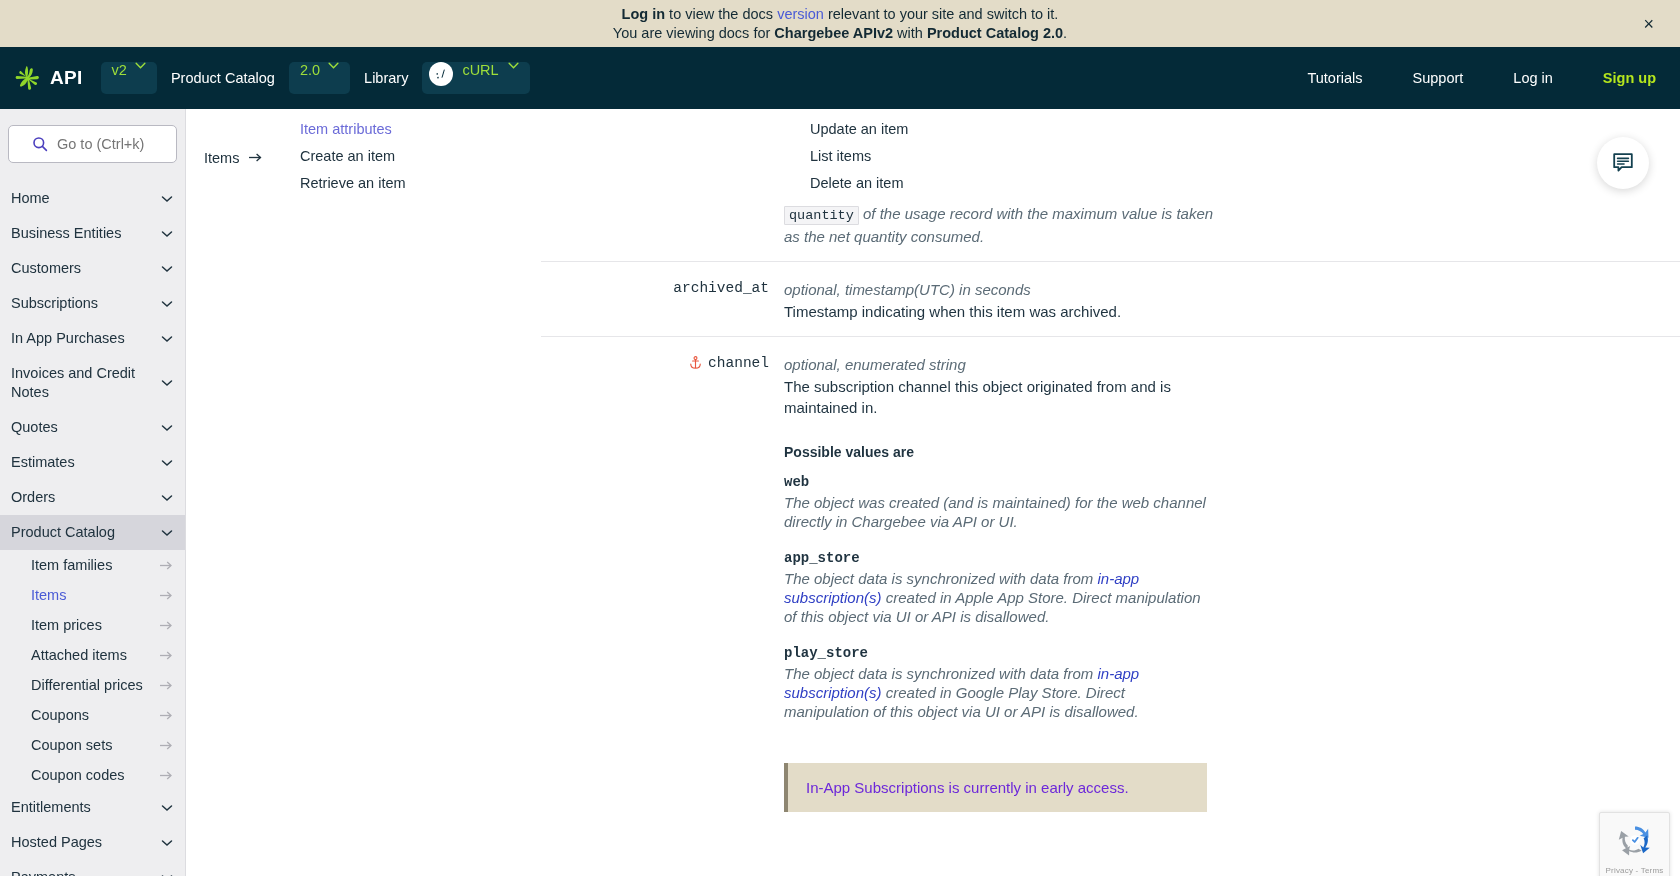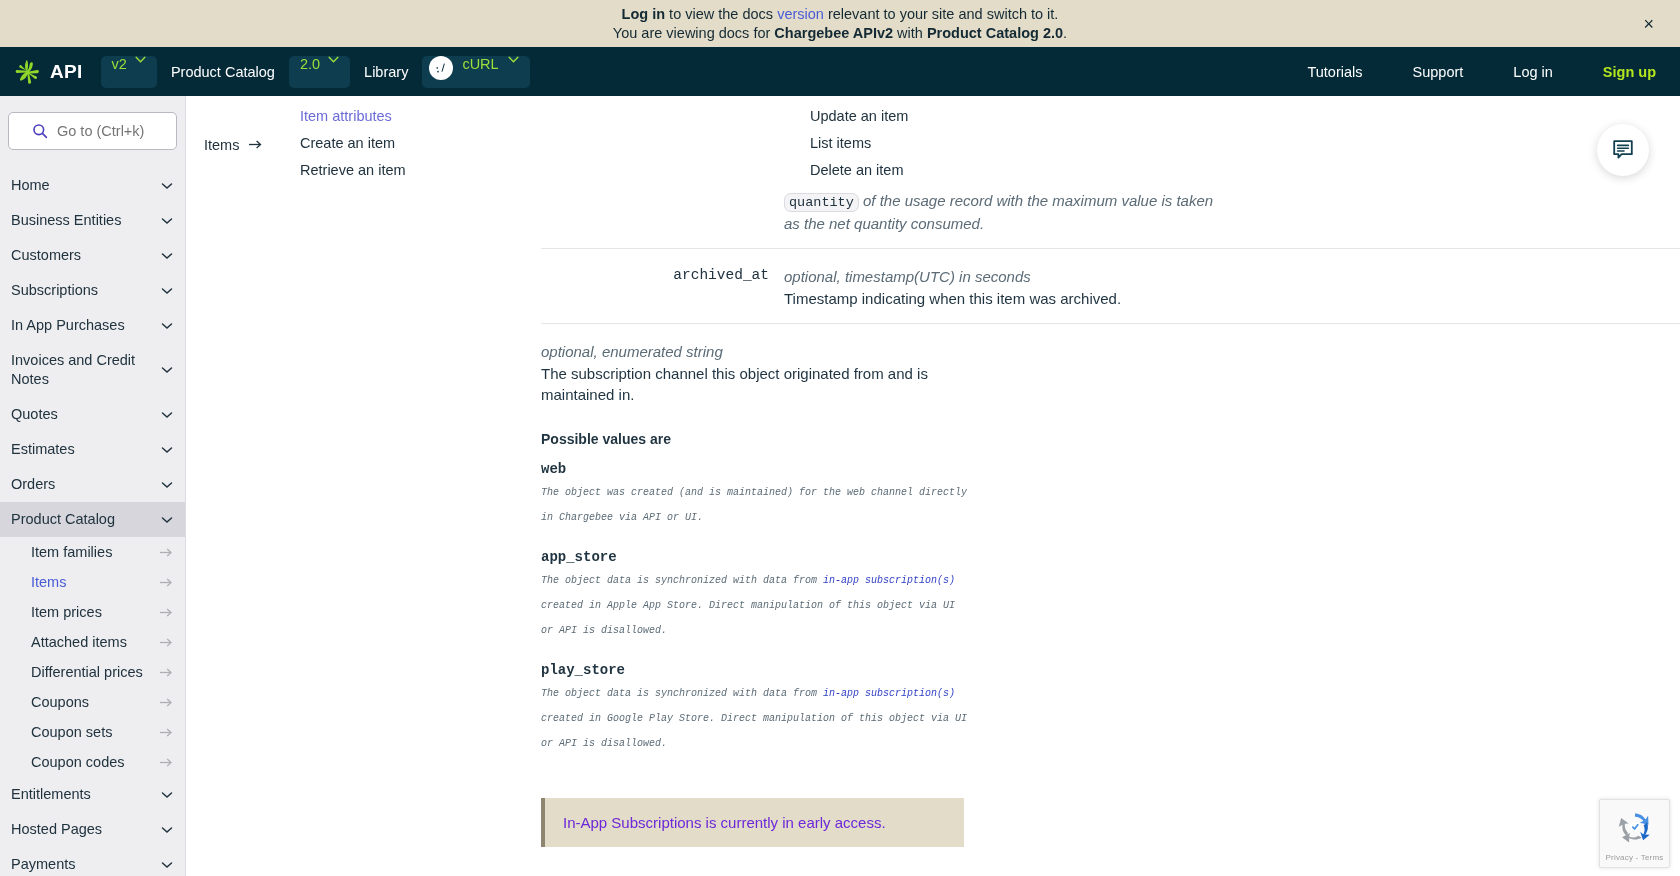--- a/index.html
+++ b/index.html
@@ -34,21 +34,21 @@
     font-size: 18px;
     color: #132a34;
     cursor: pointer;
     line-height: 1;
     background: none; border: none;
     font-family: "Liberation Sans", sans-serif;
   }
 
   
   .topnav {
-    height: 49px;
+    height: 62px;
     background: #042a38;
     display: flex;
     align-items: center;
     padding: 0 24px 0 14px;
     color: #ffffff;
     position: relative;
   }
   .brand { display: flex; align-items: center; gap: 10px; margin-right: 18px; }
   .brand-logo { width: 26px; height: 26px; display:block; }
   .brand-name { font-size: 19px; font-weight: 700; letter-spacing: .3px; color:#fff; }
@@ -230,45 +230,44 @@
     color: #1f3340;
     line-height: 21px;
     margin-top: 1px;
   }
   .attr-desc.italic { font-style: italic; color:#5b6b76; }
   code.chip {
     font-family: "Liberation Mono", monospace;
     font-size: 13.5px;
     background: #f4f4f6;
     border: 1px solid #dcdce0;
-    border-radius: 7px;
+    border-radius: 1px;
     padding: 1px 4px;
     color: #20333f;
     font-style: normal;
   }
   .pv-title {
     font-size: 14px;
     font-weight: 700;
     color: #1f3340;
     margin: 26px 0 14px 0;
   }
   .pv-key {
     font-family: "Liberation Mono", monospace;
     font-size: 14px;
     font-weight: 700;
     color: #1f3340;
     margin-bottom: 3px;
   }
   .pv-desc {
-    font-size: 10px;
+    font-size: 15px;
     font-style: italic;
     color: #5b6b76;
-    line-height: 25px;
+    line-height: 19px;
     margin-bottom: 19px;
-    font-family: Liberation Mono, monospace;
   }
   .pv-link { color: #2f3fc4; font-style: italic; text-decoration: none; }
 
   .callout {
     margin-top: 42px;
     background: #e3dcc8;
     border-left: 4px solid #8e8671;
     padding: 14px 18px;
     width: 423px;
     font-size: 15px;
@@ -553,20 +552,29 @@
         <div class="attr-name">
           <span>archived_at</span>
         </div>
         <div class="attr-body">
           <div class="attr-type">optional, timestamp(UTC) in seconds</div>
           <div class="attr-desc">Timestamp indicating when this item was archived.</div>
         </div>
       </div>
 
       <div class="attr-row">
+        <div class="attr-name">
+          <svg class="anchor-ico" width="13" height="13" viewBox="0 0 16 16">
+            <circle cx="8" cy="2.6" r="1.8" stroke="#e8573f" stroke-width="1.4" fill="none"></circle>
+            <line x1="8" y1="4.5" x2="8" y2="14.2" stroke="#e8573f" stroke-width="1.4" stroke-linecap="round"></line>
+            <line x1="4.4" y1="6.2" x2="11.6" y2="6.2" stroke="#e8573f" stroke-width="1.4" stroke-linecap="round"></line>
+            <path d="M2.2 10 C2.2 13.2 5 15 8 15 C11 15 13.8 13.2 13.8 10" stroke="#e8573f" stroke-width="1.4" fill="none" stroke-linecap="round"></path>
+          </svg>
+          <span>channel</span>
+        </div>
         <div class="attr-body">
           <div class="attr-type">optional, enumerated string</div>
           <div class="attr-desc">The subscription channel this object originated from and is maintained in.</div>
 
           <div class="pv-title">Possible values are</div>
 
           <div>
             <div class="pv-key">web</div>
             <div class="pv-desc"><span>The object was created (and is maintained) for the web channel directly in Chargebee via API or UI.</span></div>
           </div>

